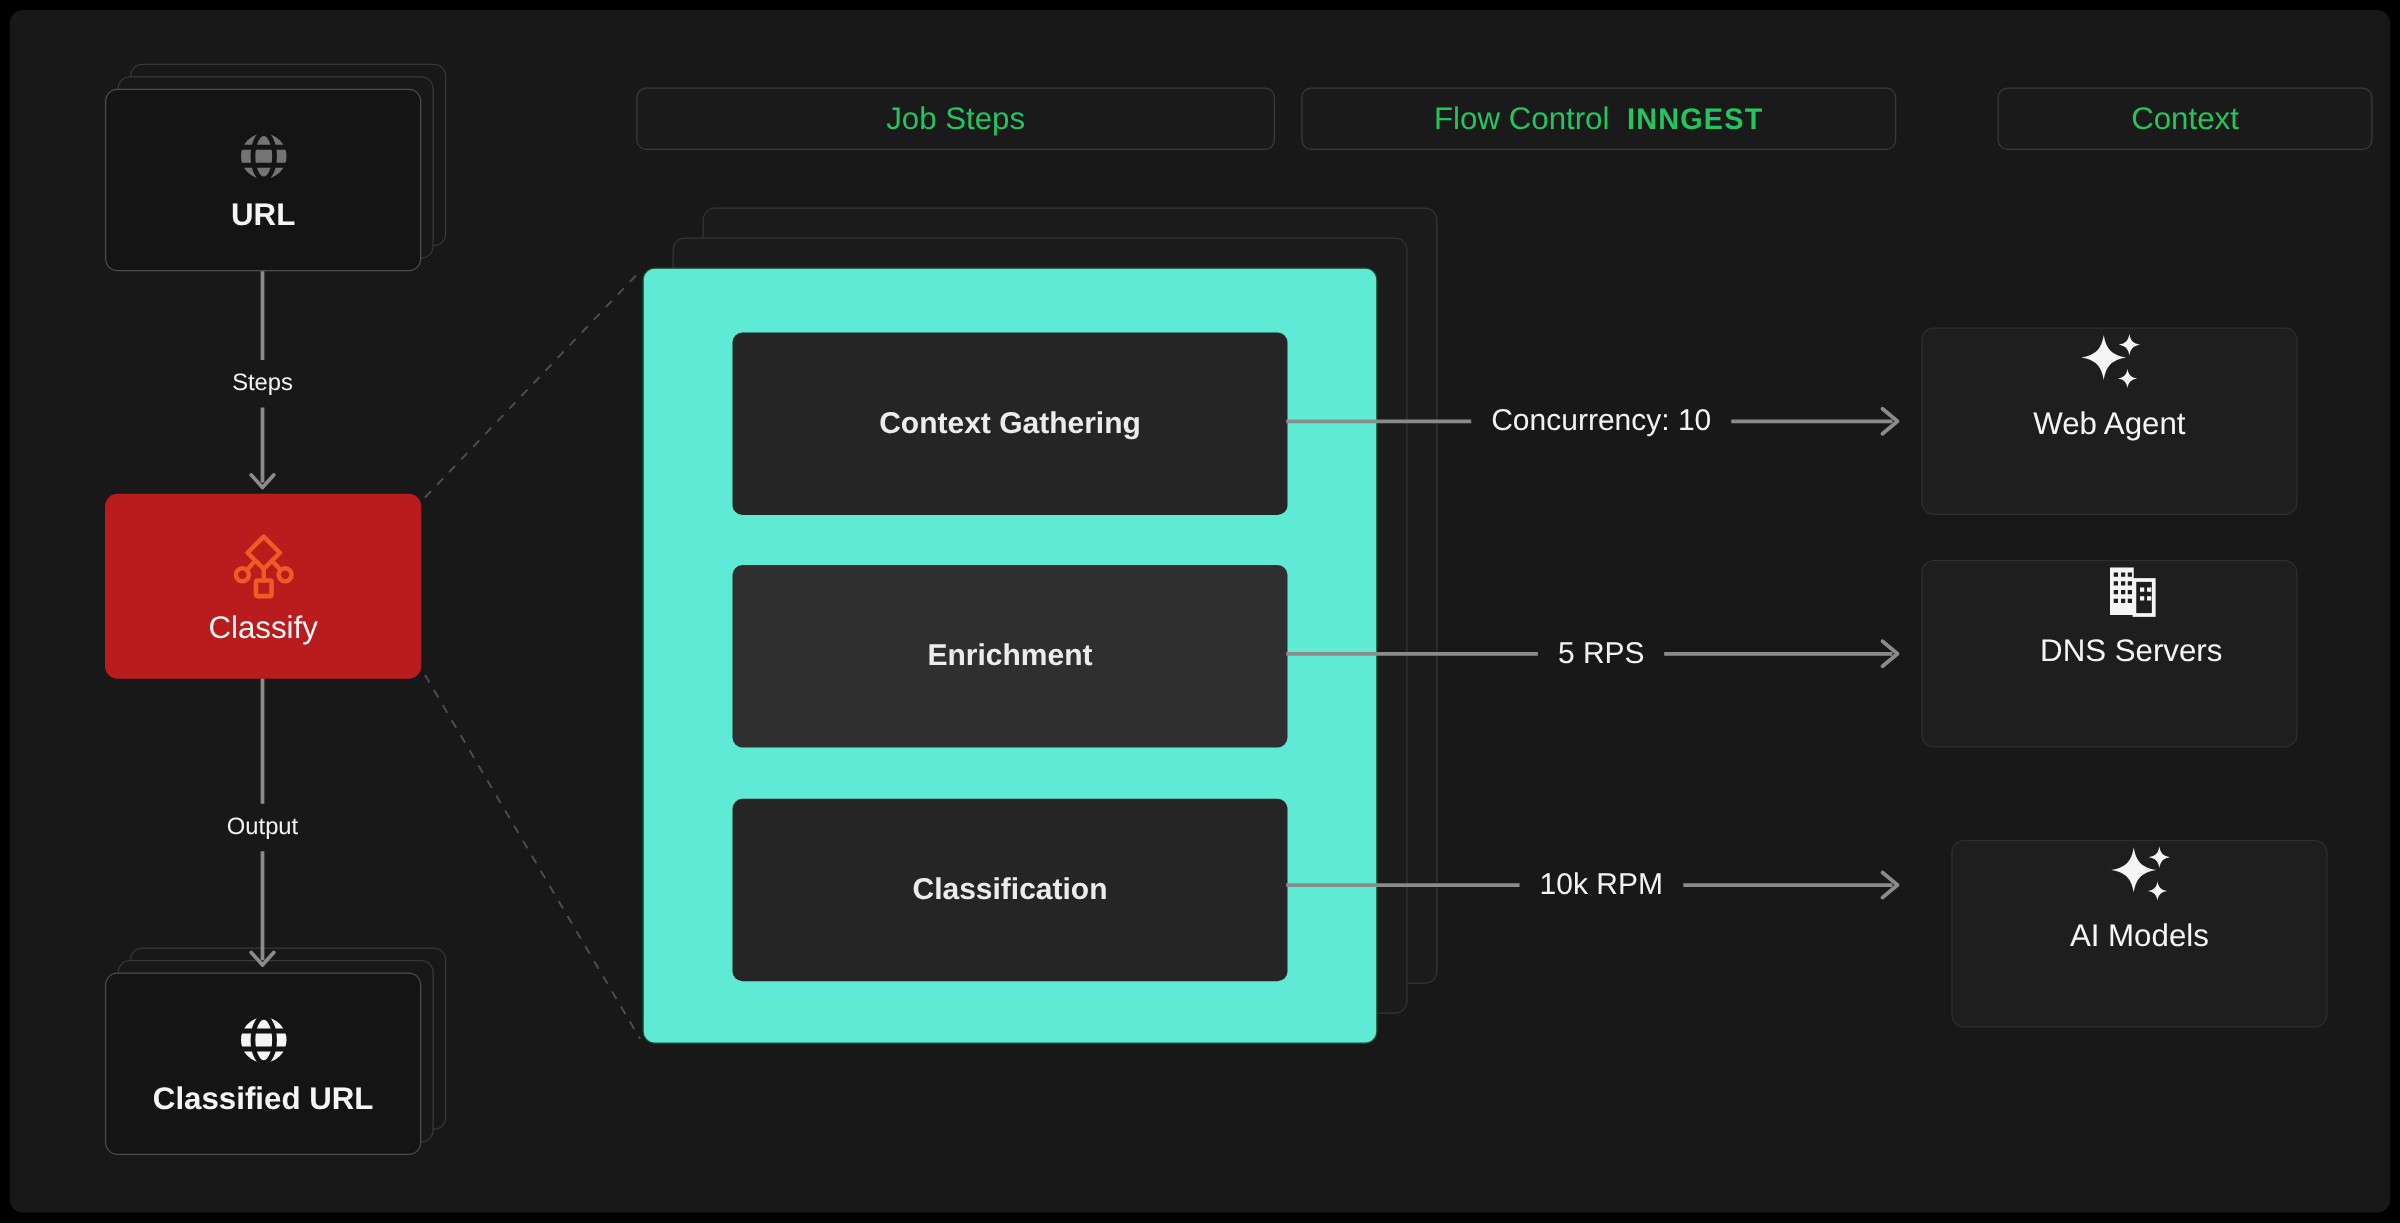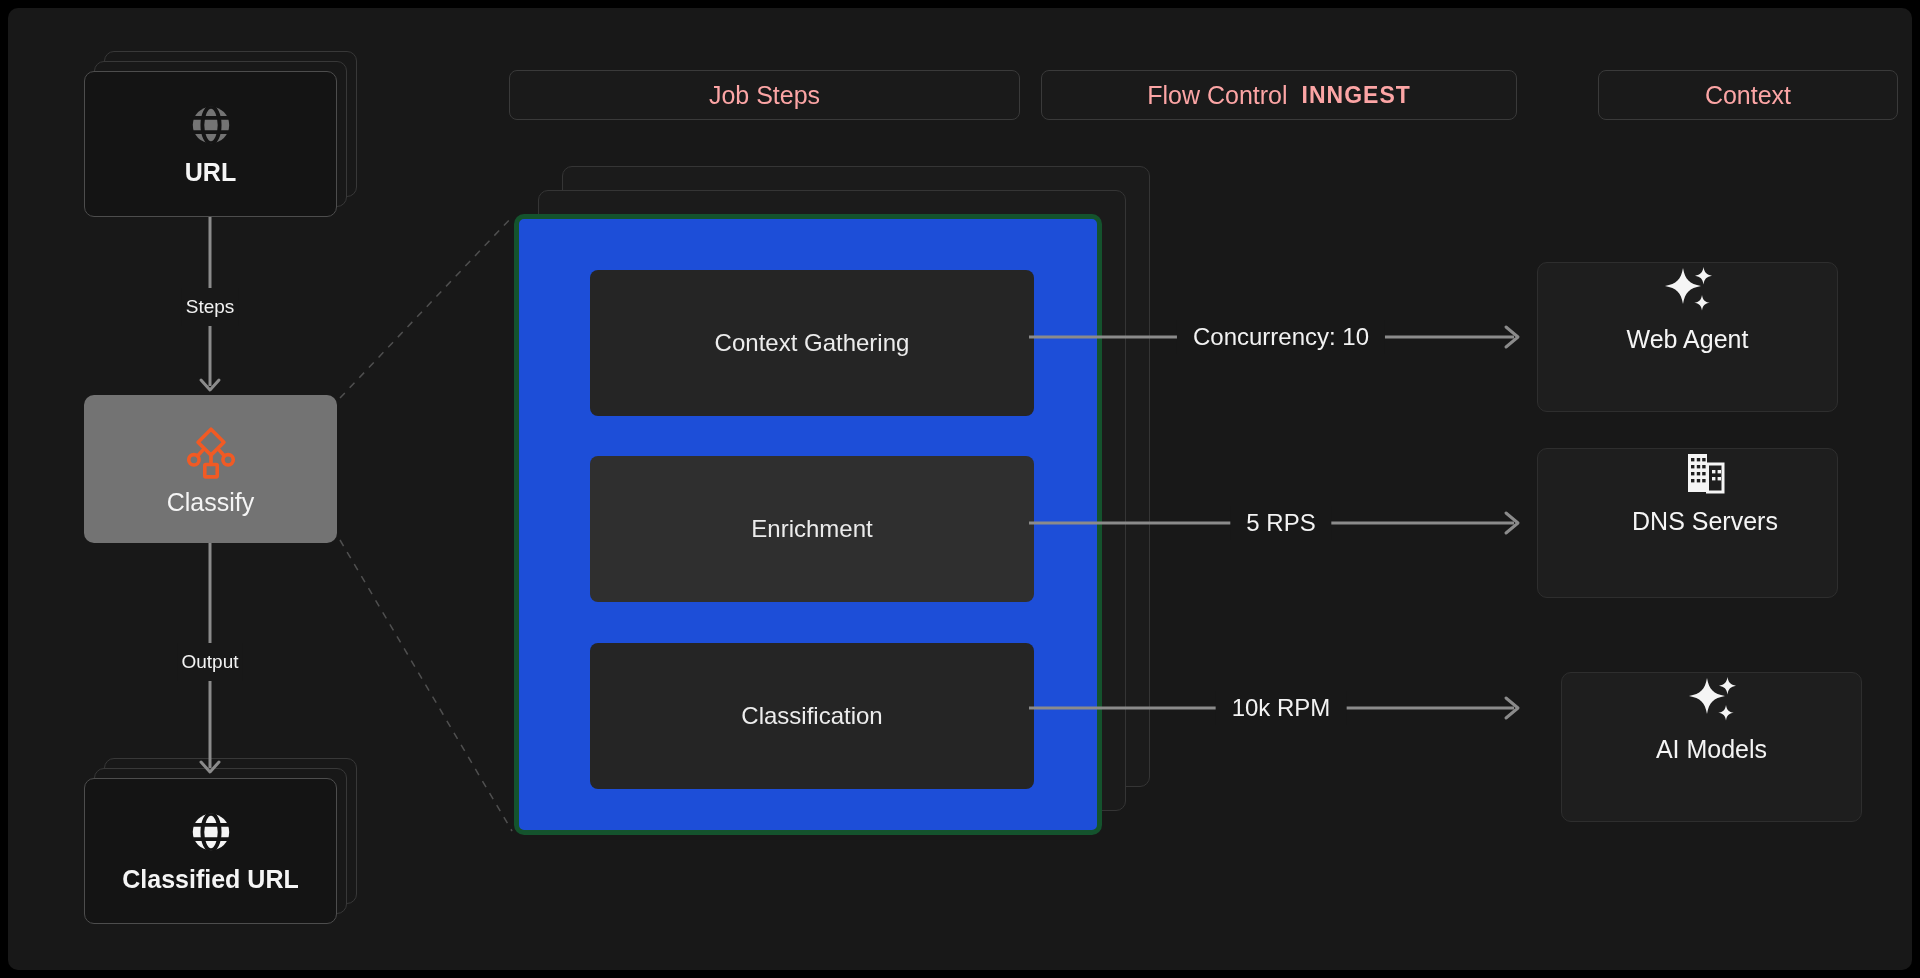--- a/index.html
+++ b/index.html
@@ -8,40 +8,40 @@
   .inner{position:absolute;left:8px;top:8px;width:1904px;height:962px;background:#181818;
     border-radius:10px;overflow:hidden;}
   .world{position:absolute;left:-8px;top:-8px;width:1920px;height:978px;}
 
   .dots{background-image:radial-gradient(rgba(255,255,255,0.05) 1px,transparent 1.3px);
     background-size:8px 8px;}
 
   
   .header-box{position:absolute;top:70px;height:50px;border:1px solid #3a3a3a;border-radius:8px;
     background:#1a1a1a;display:flex;align-items:center;justify-content:center;gap:14px;
-    color:#fca5a5;font-size:25px;z-index:2;box-sizing:border-box;}
+    color:#22c55e;font-size:25px;z-index:2;box-sizing:border-box;}
   .brand{font-weight:800;letter-spacing:1px;font-size:23px;transform:scaleY(1.04);}
 
   
   .ghost{position:absolute;width:253px;height:146px;border:1px solid #383838;border-radius:10px;
     background:#181818;z-index:1;box-sizing:border-box;}
   .io-card{position:absolute;width:253px;height:146px;border:1px solid #4d4d4d;border-radius:10px;
     background:#141414;display:flex;flex-direction:column;align-items:center;justify-content:center;
     gap:10px;z-index:2;box-sizing:border-box;}
   .io-card .label{color:#f5f5f5;font-size:25px;font-weight:bold;}
 
   .process-card{position:absolute;left:84px;top:395px;width:253px;height:148px;border-radius:10px;
-    background:#737373;display:flex;flex-direction:column;align-items:center;justify-content:center;
+    background:#b91c1c;display:flex;flex-direction:column;align-items:center;justify-content:center;
     gap:8px;z-index:2;}
   .process-card .label{color:#f5f5f5;font-size:25px;}
 
   
   .panel{position:absolute;width:588px;height:621px;border-radius:10px;box-sizing:border-box;}
   .panel.back{border:1px solid #353535;background:#1b1b1b;}
-  .panel.front{border:5px solid #14532d;background:#1d4ed8;left:514px;top:214px;z-index:2;}
+  .panel.front{border:1px solid #14532d;background:#5eead4;left:514px;top:214px;z-index:2;font-weight:bold;}
   .step-box{position:absolute;left:71px;width:444px;height:146px;border-radius:8px;background:#252525;
     display:flex;align-items:center;justify-content:center;color:#ececec;font-size:24px;}
   .step-box.highlight{background:#2f2f2f;}
 
   
   .ctx-card{position:absolute;left:1537px;width:301px;height:150px;border:1px solid #2e2e2e;
     border-radius:10px;background:#1e1e1e;display:flex;flex-direction:column;align-items:center;
     justify-content:flex-start;gap:10px;z-index:2;box-sizing:border-box;}
   .ctx-card .label{color:#f5f5f5;font-size:25px;}
 

